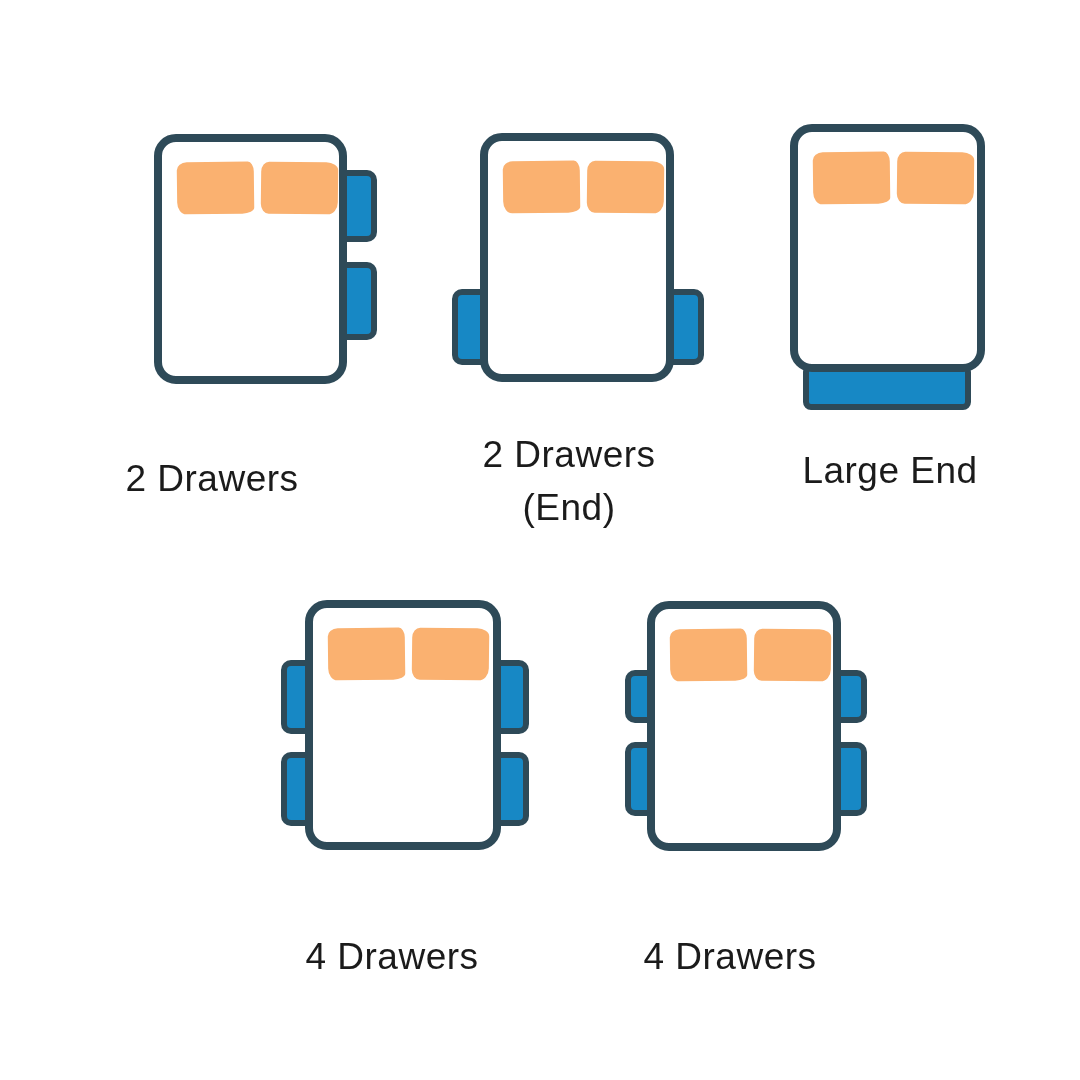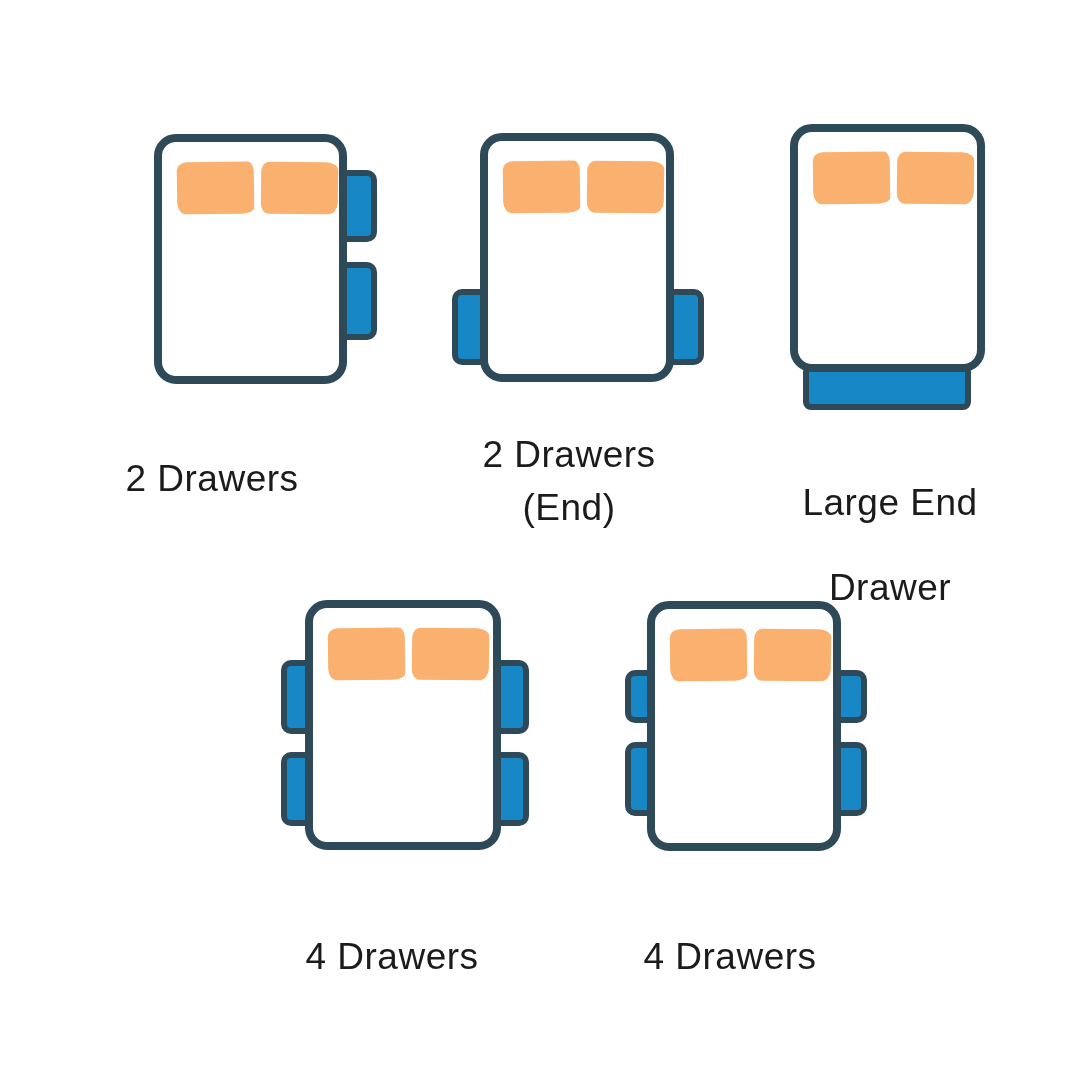--- a/index.html
+++ b/index.html
@@ -84,23 +84,22 @@
     <div>2 Drawers (End)</div>
   </div>
 
   <div class="bed" style="left:758px; top:92px; width:195px; height:248px">
     <div class="drawer" style="left:13px; width:168px; top:240px; height:46px; border-radius:8px"></div>
     <div class="bed-body">
       <div class="pillow p-left"></div>
       <div class="pillow p-right"></div>
     </div>
   </div>
-  <div class="bed-label" style="left:708px; top:412px; width:300px">
+  <div class="bed-label" style="left:708px; top:380px; width:300px">
     <div>Large End</div>
-    <div>Drawer</div>
   </div>
 
   <div class="bed" style="left:273px; top:568px; width:196px; height:250px">
     <div class="drawer" style="left:-24px; width:40px; top:60px; height:74px"></div>
     <div class="drawer" style="left:-24px; width:40px; top:152px; height:74px"></div>
     <div class="drawer" style="left:calc(100% - 16px); width:40px; top:60px; height:74px"></div>
     <div class="drawer" style="left:calc(100% - 16px); width:40px; top:152px; height:74px"></div>
     <div class="bed-body">
       <div class="pillow p-left"></div>
       <div class="pillow p-right"></div>

